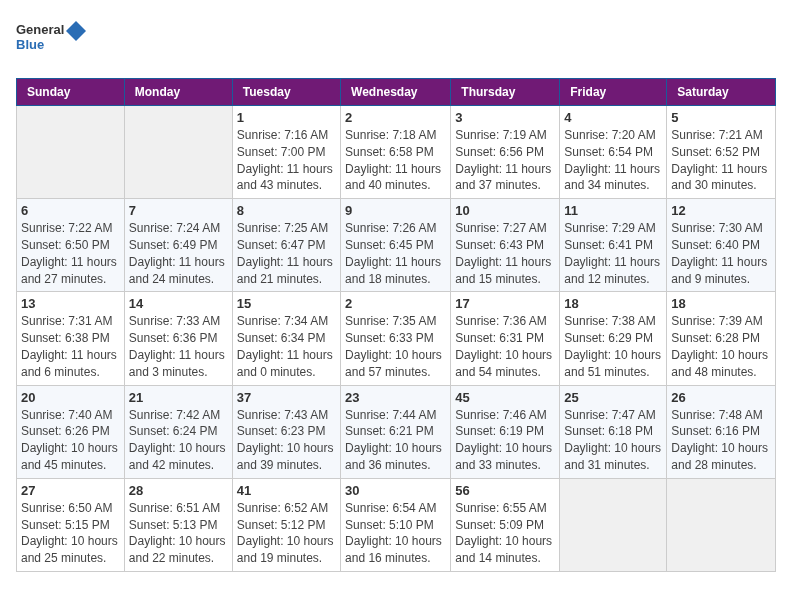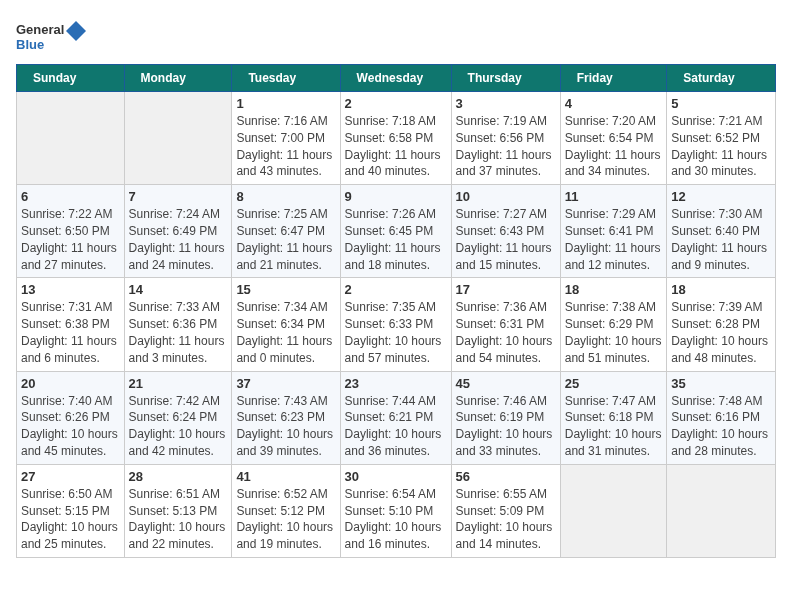--- a/index.html
+++ b/index.html
@@ -7,40 +7,40 @@
       font-family: Arial, sans-serif;
       background: #fff;
       width: 792px;
       min-height: 612px;
       padding: 16px;
     }
     .header {
       display: flex;
       justify-content: space-between;
       align-items: flex-start;
-      margin-bottom: 8px;
+      margin-bottom: 22px;
     }
     .logo {
       display: flex;
       align-items: center;
       gap: 4px;
     }
     .title-block { text-align: right; }
     .title-block h1 { font-size: 32px; color: #333; font-weight: bold; }
     .title-block h2 { font-size: 15px; color: #555; font-weight: normal; }
 
     table {
       width: 100%;
       border-collapse: collapse;
       font-size: 11px;
     }
     thead tr th {
-      background-color: #0f766e;
+      background-color: #701a75;
       color: #fff;
-      padding: 6px 16px;
+      padding: 6px 10px;
       text-align: left;
       font-size: 12px;
       font-weight: bold;
       border: 1px solid #1a5a9a;
     }
     tbody tr td {
       border: 1px solid #ccc;
       vertical-align: top;
       padding: 4px;
       width: 113px;
@@ -198,21 +198,21 @@
         </td>
         <td>
           <span class="day-num">45</span>
           <div class="day-detail">Sunrise: 7:46 AM<br>Sunset: 6:19 PM<br>Daylight: 10 hours and 33 minutes.</div>
         </td>
         <td>
           <span class="day-num">25</span>
           <div class="day-detail">Sunrise: 7:47 AM<br>Sunset: 6:18 PM<br>Daylight: 10 hours and 31 minutes.</div>
         </td>
         <td>
-          <span class="day-num">35</span>
+          <span class="day-num">26</span>
           <div class="day-detail">Sunrise: 7:48 AM<br>Sunset: 6:16 PM<br>Daylight: 10 hours and 28 minutes.</div>
         </td>
       </tr>
       <tr>
         <td>
           <span class="day-num">27</span>
           <div class="day-detail">Sunrise: 6:50 AM<br>Sunset: 5:15 PM<br>Daylight: 10 hours and 25 minutes.</div>
         </td>
         <td>
           <span class="day-num">28</span>

